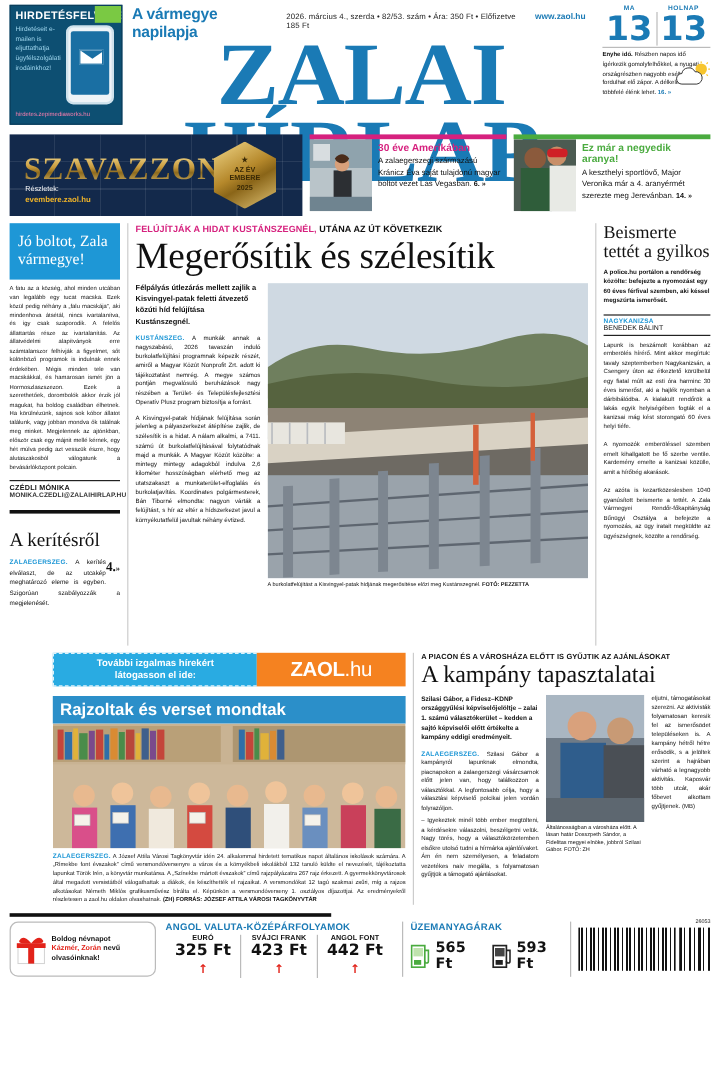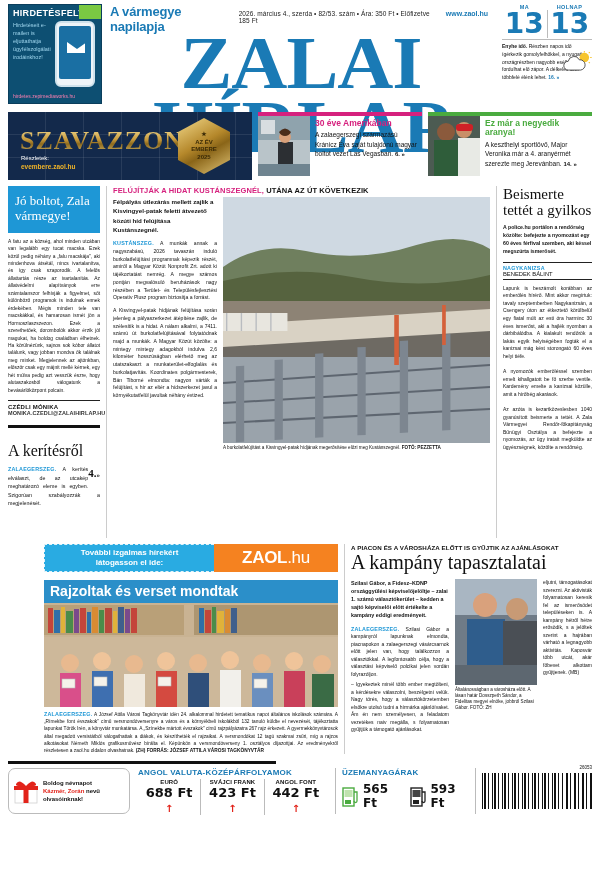--- a/index.html
+++ b/index.html
@@ -318,20 +318,21 @@
       <div class="colbody" style="font-size:5.3px;line-height:1.6;margin-top:0;">
         <span class="pgbig"><span>4.</span><small>»</small></span>
         <span class="dateline">ZALAEGERSZEG.</span><span> A kerítés elválaszt, de az utcakép meghatározó eleme is egyben. Szigorúan szabályozzák a megjelenését.</span>
       </div>
     </div>
 
     <div class="col-mid">
       <div class="kicker">
         <b>FELÚJÍTJÁK A HIDAT KUSTÁNSZEGNÉL,</b><span> UTÁNA AZ ÚT KÖVETKEZIK</span>
       </div>
+      <h1 class="headline-main">Megerősítik és szélesítik</h1>
 
       <div class="lead-wrap">
         <div class="lead-col">
           <p class="lead-strong">Félpályás útlezárás mellett zajlik a Kisvingyel-patak feletti átvezető közúti híd felújítása Kustánszegnél.</p>
           <div class="colbody" style="margin-top:0;font-size:5.1px;">
             <span class="dateline">KUSTÁNSZEG.</span><span> A munkák annak a nagyszabású, 2026 tavaszán induló burkolatfelújítási programnak képezik részét, amiről a Magyar Közút Nonprofit Zrt. adott ki tájékoztatást nemrég. A megye számos pontján megvalósuló beruházások nagy részében a Terület- és Településfejlesztési Operatív Plusz program biztosítja a forrást.</span>
           </div>
           <div class="colbody" style="font-size:5.1px;">A Kisvingyel-patak hídjának felújítása során jelenleg a pályaszerkezet átépítése zajlik, de szélesítik is a hidat. A nálam alkalmi, a 7411. számú út burkolatfelújításával folytatódnak majd a munkák. A Magyar Közút közölte: a mintegy mintegy adagokból indulva 2,6 kilométer hosszúságban elérhető meg az utat­szakaszt a munkaterület-elfoglalás és burkolatjavítás. Koordinates polgármesterek, Bán Tiborné elmondta: nagyon várták a felújítást, s hír­ az eltér a hídszerkezet javul a környék­utat­felül javultak néhány évtized.</div>
         </div>
 
@@ -529,21 +530,21 @@
         <div><span class="hl">Kázmér, Zorán</span><span> nevű</span></div>
         <div>olvasóinknak!</div>
       </div>
     </div>
 
     <div class="f-curr">
       <div class="f-title">ANGOL VALUTA-KÖZÉPÁRFOLYAMOK</div>
       <div class="curr-row">
         <div class="curr-cell">
           <div class="cl">EURÓ</div>
-          <div class="cv"><span>688 Ft</span> <span class="ar">↑</span></div>
+          <div class="cv"><span>325 Ft</span> <span class="ar">↑</span></div>
         </div>
         <div class="curr-cell">
           <div class="cl">SVÁJCI FRANK</div>
           <div class="cv"><span>423 Ft</span> <span class="ar">↑</span></div>
         </div>
         <div class="curr-cell">
           <div class="cl">ANGOL FONT</div>
           <div class="cv"><span>442 Ft</span> <span class="ar">↑</span></div>
         </div>
       </div>

